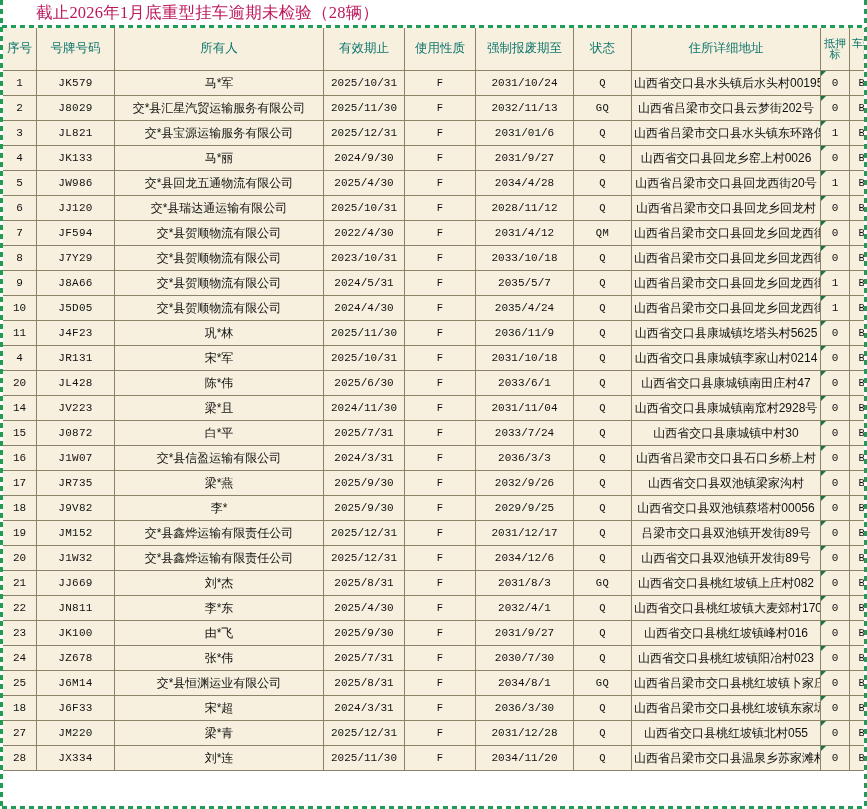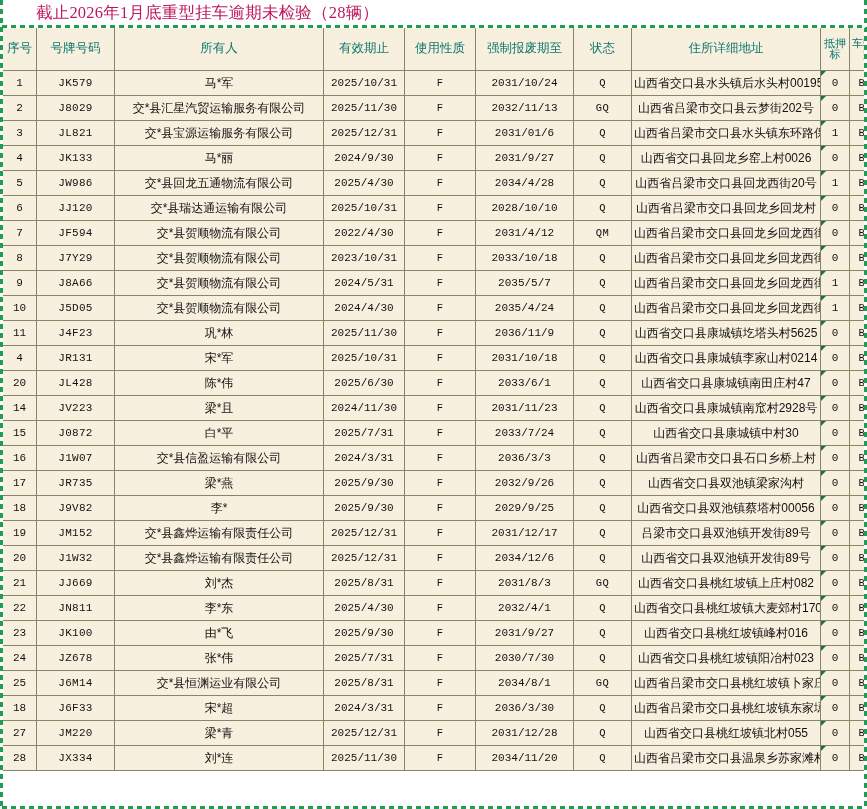--- a/index.html
+++ b/index.html
@@ -259,21 +259,21 @@
           <td class="cn">山西省吕梁市交口县回龙西街20号</td>
           <td class="num mort">1</td>
           <td class="code">B18</td>
         </tr>
         <tr>
           <td class="num">6</td>
           <td class="mono">JJ120</td>
           <td class="cn">交*县瑞达通运输有限公司</td>
           <td class="num">2025/10/31</td>
           <td class="code">F</td>
-          <td class="num">2028/10/10</td>
+          <td class="num">2028/11/12</td>
           <td class="code">Q</td>
           <td class="cn">山西省吕梁市交口县回龙乡回龙村</td>
           <td class="num mort">0</td>
           <td class="code">B18</td>
         </tr>
         <tr>
           <td class="num">7</td>
           <td class="mono">JF594</td>
           <td class="cn">交*县贺顺物流有限公司</td>
           <td class="num">2022/4/30</td>
@@ -355,21 +355,21 @@
           <td class="cn">山西省交口县康城镇南田庄村47</td>
           <td class="num mort">0</td>
           <td class="code">B18</td>
         </tr>
         <tr>
           <td class="num">14</td>
           <td class="mono">JV223</td>
           <td class="cn">梁*且</td>
           <td class="num">2024/11/30</td>
           <td class="code">F</td>
-          <td class="num">2031/11/23</td>
+          <td class="num">2031/11/04</td>
           <td class="code">Q</td>
           <td class="cn">山西省交口县康城镇南窊村2928号</td>
           <td class="num mort">0</td>
           <td class="code">B18</td>
         </tr>
         <tr>
           <td class="num">15</td>
           <td class="mono">J0872</td>
           <td class="cn">白*平</td>
           <td class="num">2025/7/31</td>

